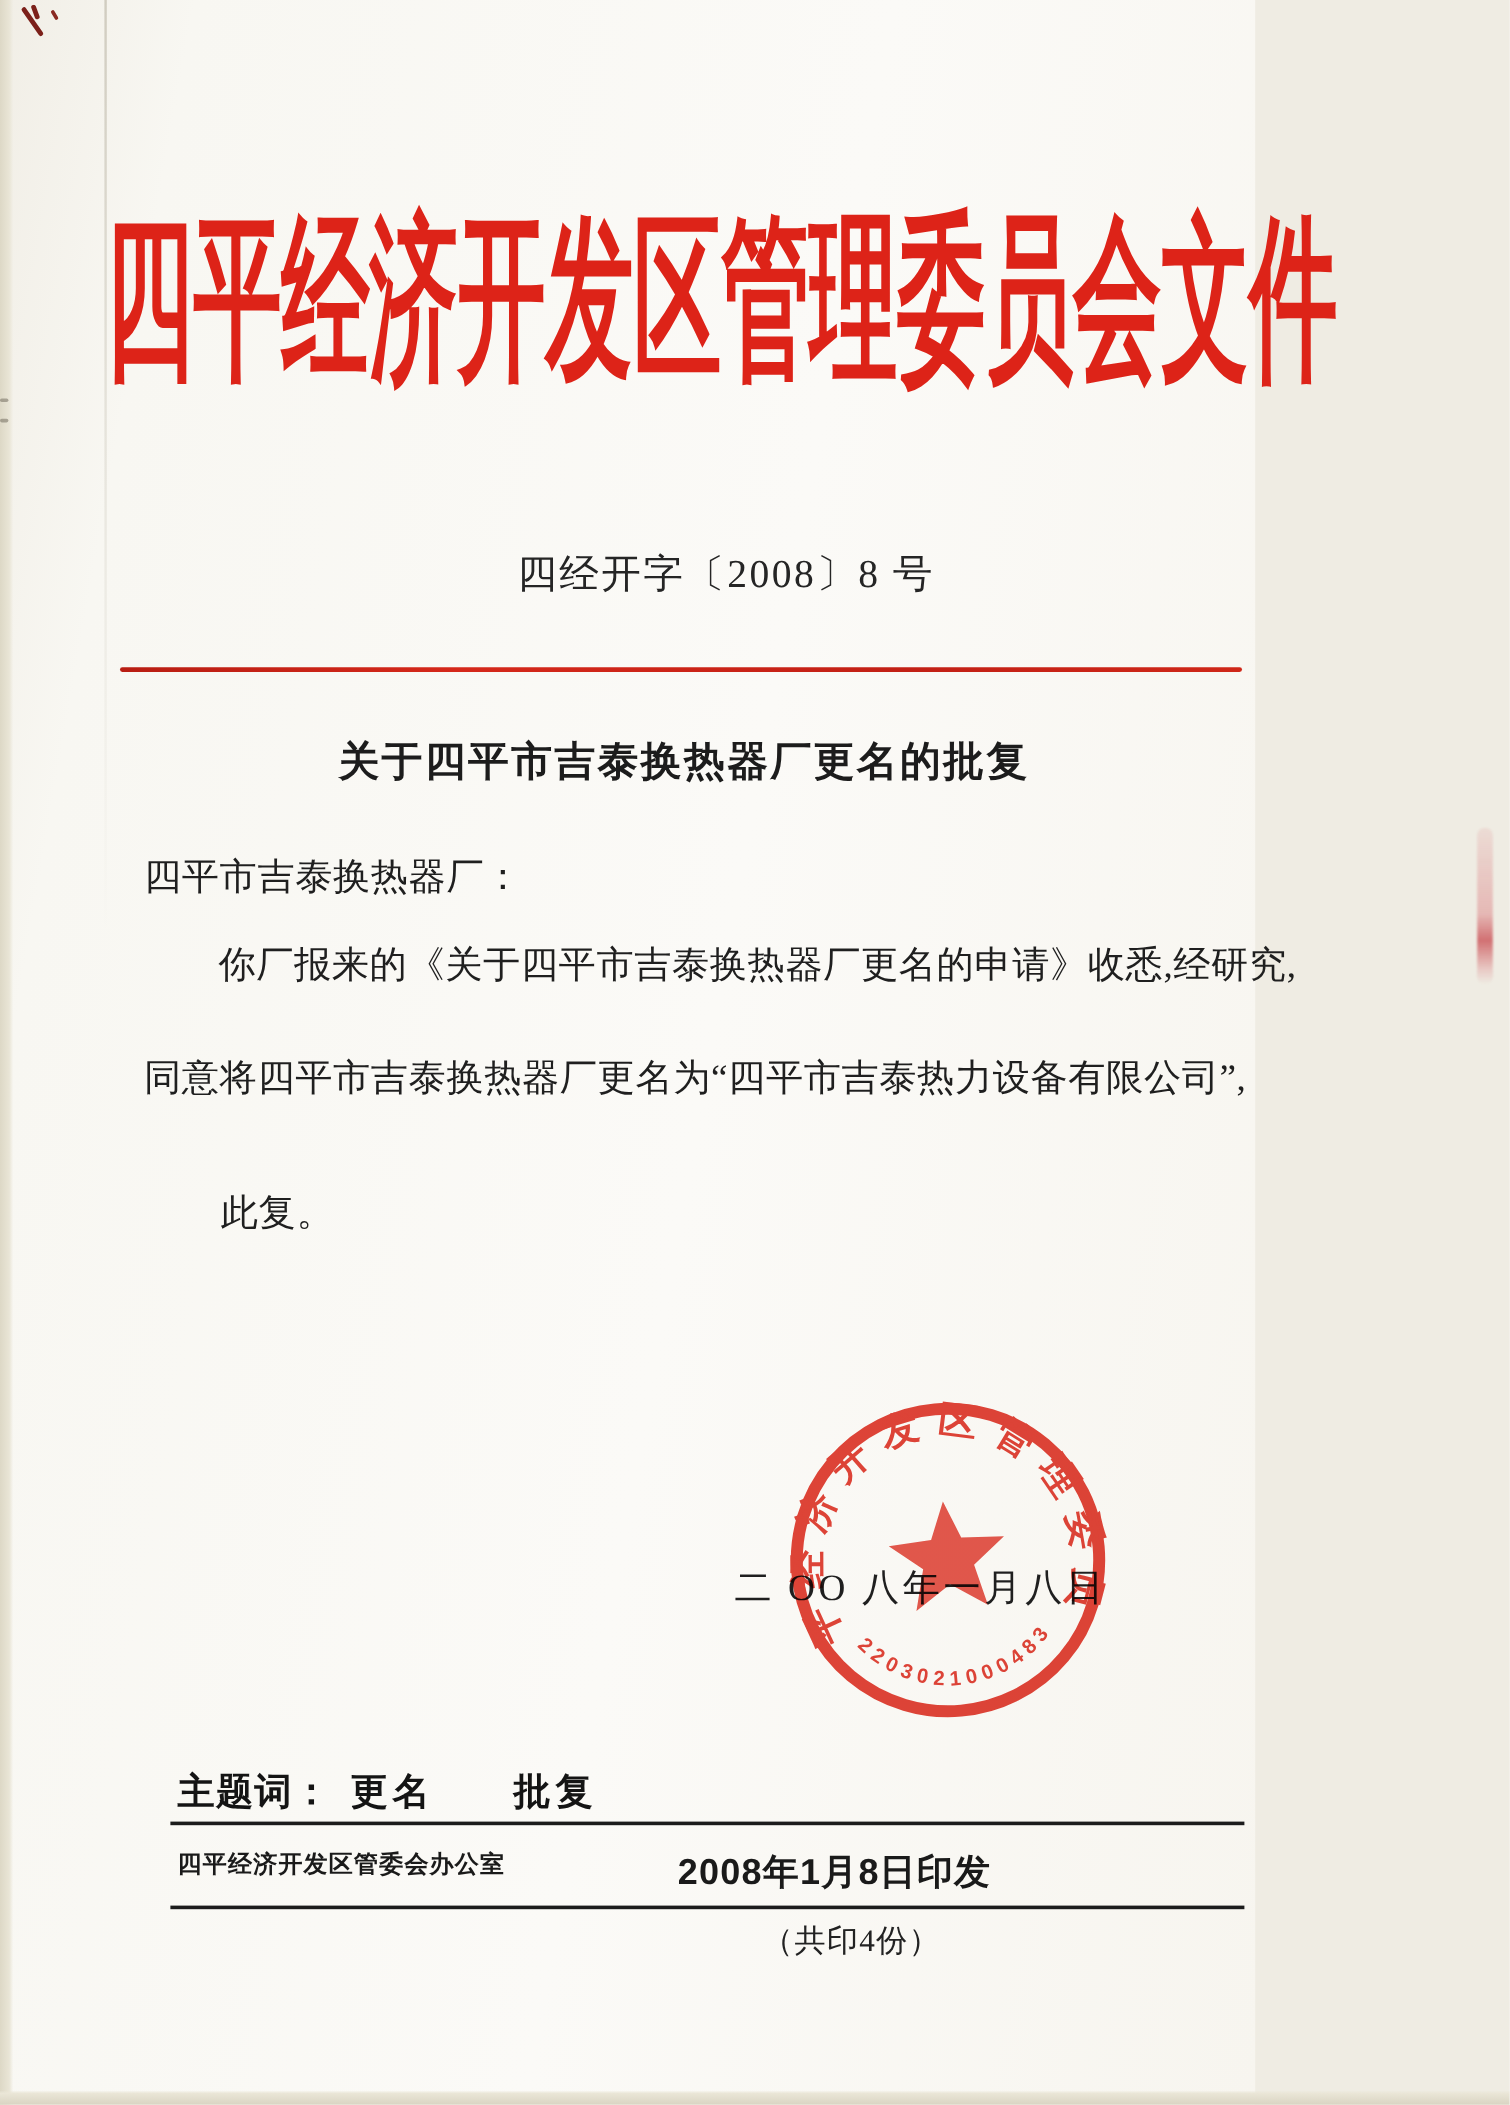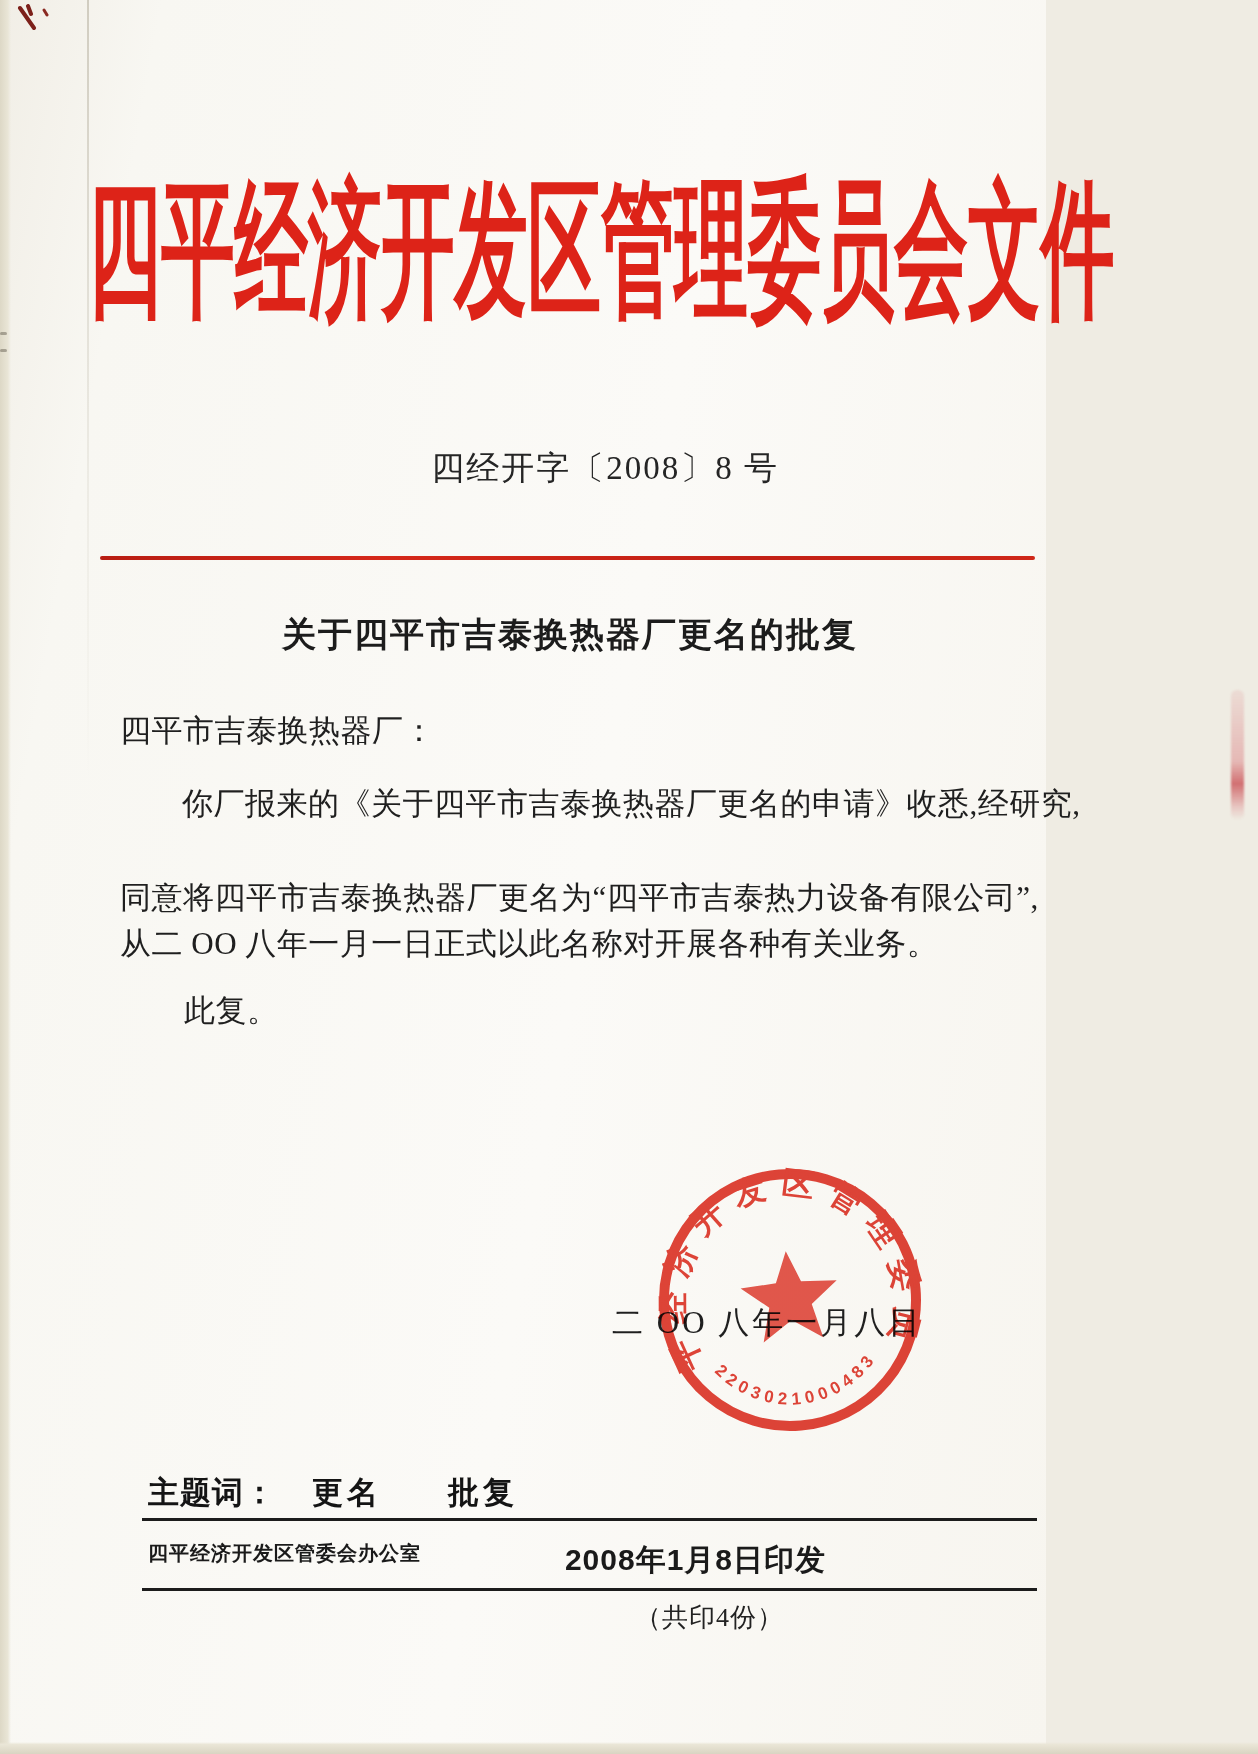--- a/index.html
+++ b/index.html
@@ -31,21 +31,21 @@
   .agency-title{
     position:absolute;left:88px;top:168px;width:1080px;height:176px;
     color:#dd2318;font-weight:bold;white-space:nowrap;
     font-family:"Liberation Serif","DejaVu Serif",serif;
   }
   .agency-title .stretch{
     display:inline-block;font-size:149px;line-height:165px;
     transform:scaleX(0.492);transform-origin:left top;letter-spacing:0px;
   }
   .doc-number{
-    position:absolute;left:145px;top:446px;width:920px;
+    position:absolute;left:145px;top:456px;width:920px;
     text-align:center;font-size:33px;color:#252525;letter-spacing:2px;
   }
   .red-rule{
     position:absolute;left:100px;top:556px;width:935px;height:4px;
     background:linear-gradient(90deg,#b81d12,#d5281a 30%,#c22015 70%,#cf2718);
     border-radius:2px;
   }
 
   
   .doc-title{
@@ -72,21 +72,21 @@
     font-weight:bold;font-size:32px;letter-spacing:13px;}
   .seal-serial{fill:#e0372a;font-family:"Liberation Sans","DejaVu Sans",sans-serif;
     font-weight:bold;font-size:17px;letter-spacing:5px;}
 
   
   .subject-row{
     position:absolute;left:148px;top:1472px;
     font-family:"Liberation Sans","DejaVu Sans",sans-serif;
     font-weight:bold;font-size:31px;color:#141414;display:flex;align-items:baseline;
   }
-  .subject-label{margin-right:36px;letter-spacing:1px;}
+  .subject-label{margin-right:16px;letter-spacing:1px;}
   .subject-term{margin-right:66px;letter-spacing:4px;}
   .hrule{position:absolute;left:142px;width:895px;height:3px;background:#1c1c1c;}
   .rule-1{top:1518px;}
   .rule-2{top:1588px;}
   .issuing-office{
     position:absolute;left:148px;top:1540px;
     font-family:"Liberation Sans","DejaVu Sans",sans-serif;
     font-weight:bold;font-size:20px;color:#1a1a1a;letter-spacing:1px;
   }
   .print-date{
@@ -120,21 +120,20 @@
   <div class="agency-title">
     <span class="stretch">四平经济开发区管理委员会文件</span>
   </div>
   <div class="doc-number">四经开字〔2008〕8 号</div>
   <div class="red-rule"></div>
 
   <div class="doc-title">关于四平市吉泰换热器厂更名的批复</div>
   <div class="recipient">四平市吉泰换热器厂：</div>
   <div class="body-line bl-0">你厂报来的《关于四平市吉泰换热器厂更名的申请》收悉,经研究,</div>
   <div class="body-line bl-1">同意将四平市吉泰换热器厂更名为“四平市吉泰热力设备有限公司”,</div>
-  <div class="body-line bl-2">从二 OO 八年一月一日正式以此名称对开展各种有关业务。</div>
   <div class="closing">此复。</div>
   <div class="date-line">二 OO 八年一月八日</div>
 
   <div class="seal">
     <svg width="296" height="296" viewBox="0 0 296 296">
       <defs>
         <path id="arcTop" d="M 52,194 A 106,106 0 1 1 244,194" fill="none"></path>
         <path id="arcBottom" d="M 60,204 A 104,104 0 0 0 236,204" fill="none"></path>
       </defs>
       <circle cx="148" cy="148" r="126" fill="none" stroke="#e0372a" stroke-width="10"></circle>

